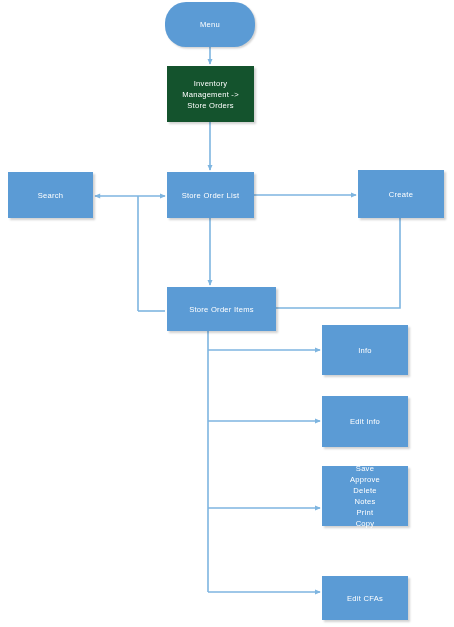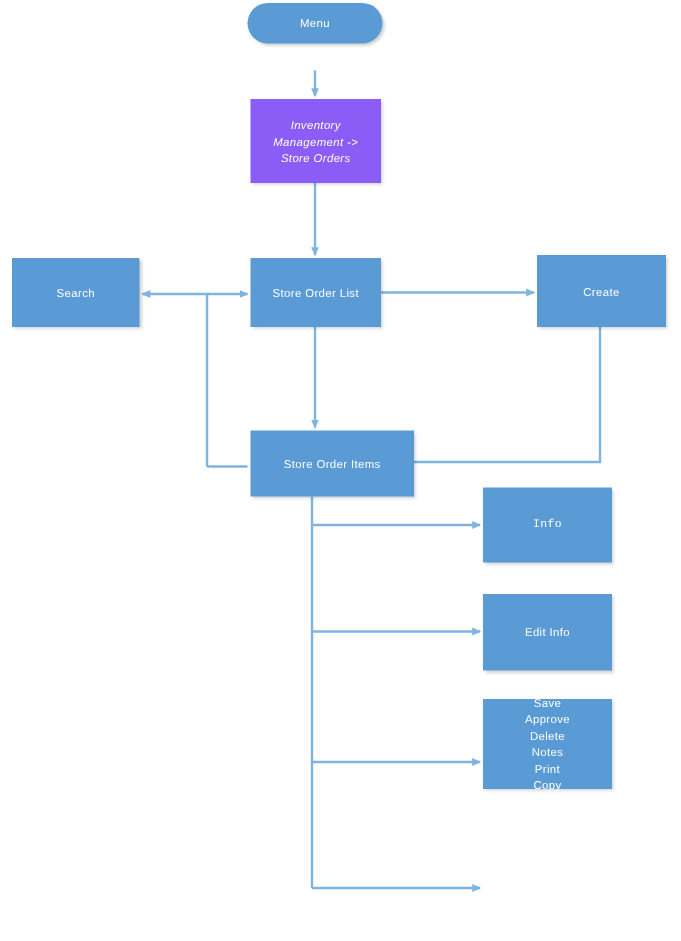--- a/index.html
+++ b/index.html
@@ -83,48 +83,51 @@
       <line x1="208" y1="350" x2="320" y2="350" marker-end="url(#arrow)"></line>
 
       <line x1="208" y1="421" x2="320" y2="421" marker-end="url(#arrow)"></line>
 
       <line x1="208" y1="508" x2="320" y2="508" marker-end="url(#arrow)"></line>
 
       <line x1="208" y1="592" x2="320" y2="592" marker-end="url(#arrow)"></line>
     </g>
   </svg>
 
-  <div class="node" style="left: 165px; top: 2px; width: 90px; height: 27px; background: rgb(91, 155, 213); color: rgb(255, 255, 255); border-radius: 21px;">
+  <div class="node" style="left: 165px; top: 2px; width: 90px; height: 45px; background: rgb(91, 155, 213); color: rgb(255, 255, 255); border-radius: 21px;">
     <span class="label">Menu</span>
   </div>
-  <div class="node" style="left: 167px; top: 66px; width: 87px; height: 56px; background: #8b5cf6; color: rgb(255, 255, 255); font-style: italic;">
+  <div class="node" style="left: 167px; top: 66px; width: 87px; height: 56px; background: #14532d; color: rgb(255, 255, 255);">
     <span class="label">Inventory
 Management -&gt;
 Store Orders</span>
   </div>
   <div class="node" style="left: 167px; top: 172px; width: 87px; height: 46px; background: rgb(91, 155, 213); color: rgb(255, 255, 255);">
     <span class="label">Store Order List</span>
   </div>
   <div class="node" style="left: 8px; top: 172px; width: 85px; height: 46px; background: rgb(91, 155, 213); color: rgb(255, 255, 255);">
     <span class="label">Search</span>
   </div>
   <div class="node" style="left: 358px; top: 170px; width: 86px; height: 48px; background: rgb(91, 155, 213); color: rgb(255, 255, 255);">
     <span class="label">Create</span>
   </div>
   <div class="node" style="left: 167px; top: 287px; width: 109px; height: 44px; background: rgb(91, 155, 213); color: rgb(255, 255, 255);">
     <span class="label">Store Order Items</span>
   </div>
-  <div class="node" style="left: 322px; top: 325px; width: 86px; height: 50px; background: rgb(91, 155, 213); color: rgb(255, 255, 255); font-family: Liberation Mono, monospace;">
+  <div class="node" style="left: 322px; top: 325px; width: 86px; height: 50px; background: rgb(91, 155, 213); color: rgb(255, 255, 255);">
     <span class="label">Info</span>
   </div>
   <div class="node" style="left: 322px; top: 396px; width: 86px; height: 51px; background: rgb(91, 155, 213); color: rgb(255, 255, 255); text-align: right;">
     <span class="label">Edit Info</span>
   </div>
   <div class="node" style="left: 322px; top: 466px; width: 86px; height: 60px; background: rgb(91, 155, 213); color: rgb(255, 255, 255);">
     <span class="label">Save
 Approve
 Delete
 Notes
 Print
 Copy</span>
   </div>
+  <div class="node" style="left: 322px; top: 576px; width: 86px; height: 44px; background: rgb(91, 155, 213); color: rgb(255, 255, 255);">
+    <span class="label">Edit CFAs</span>
+  </div>
 
 </div>
 
 </body></html>

